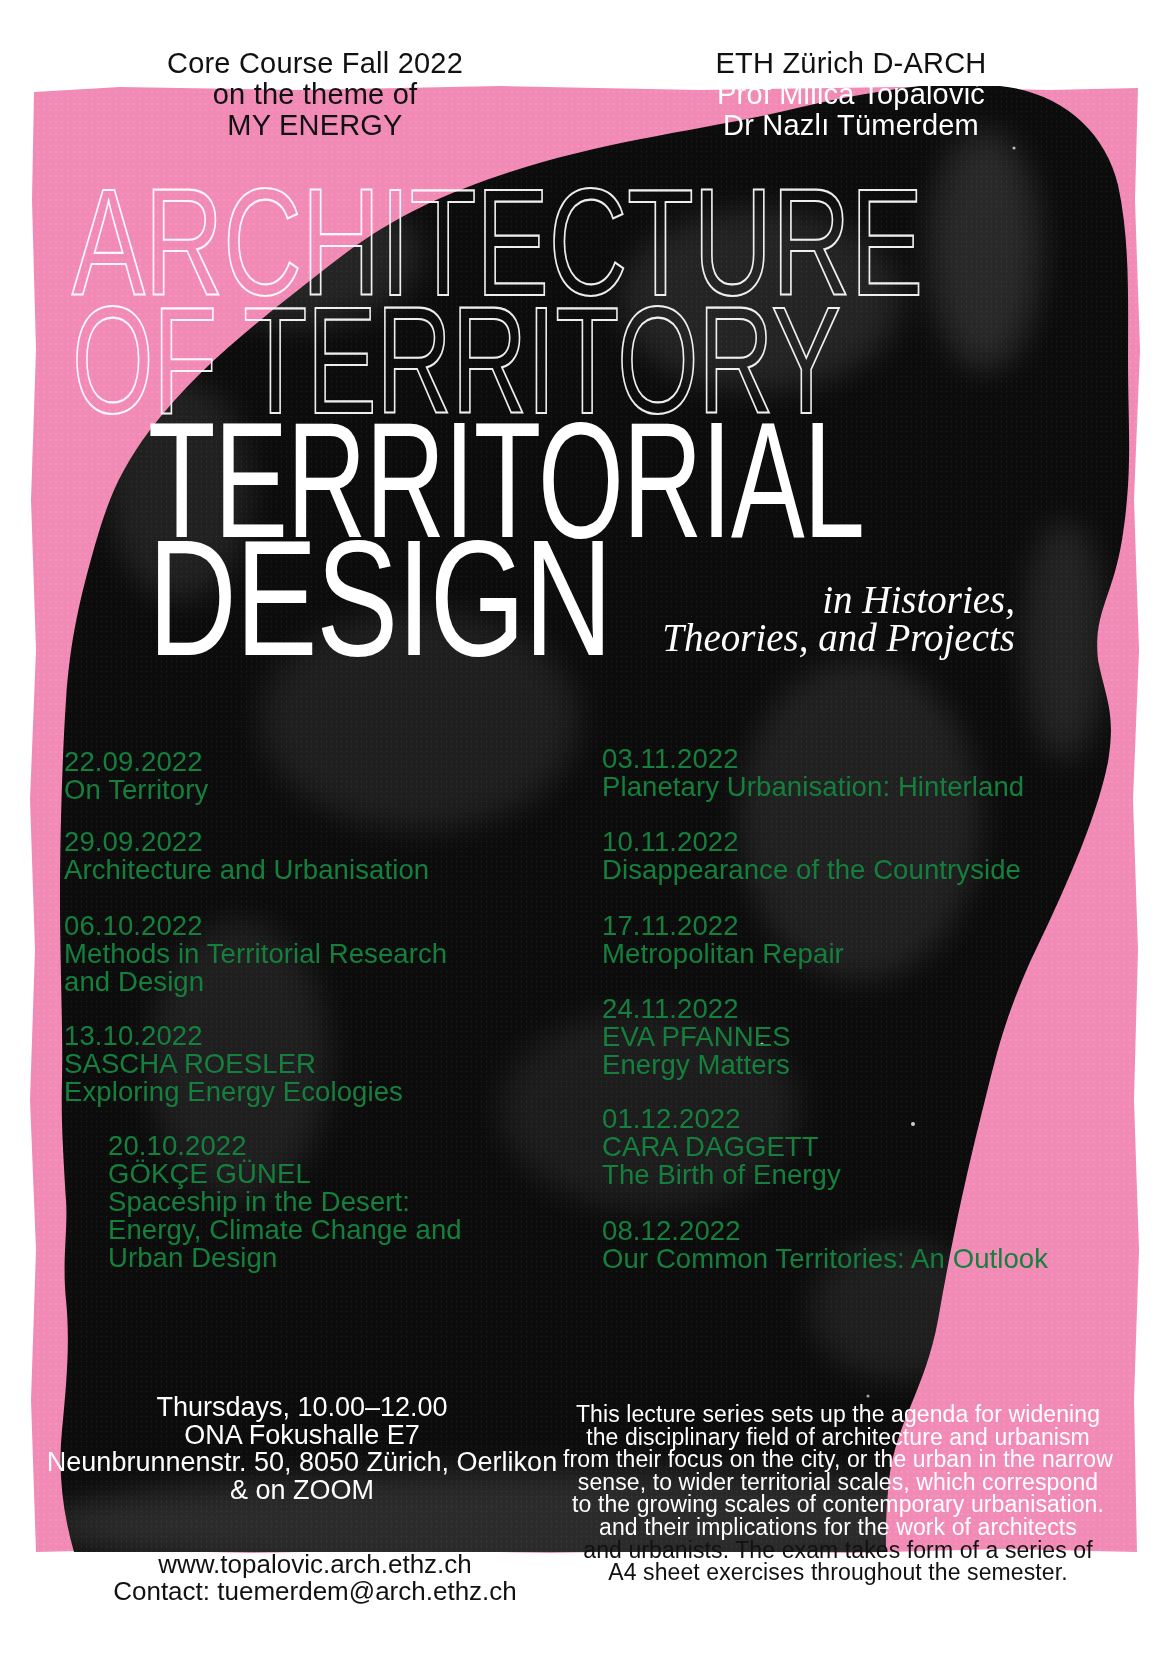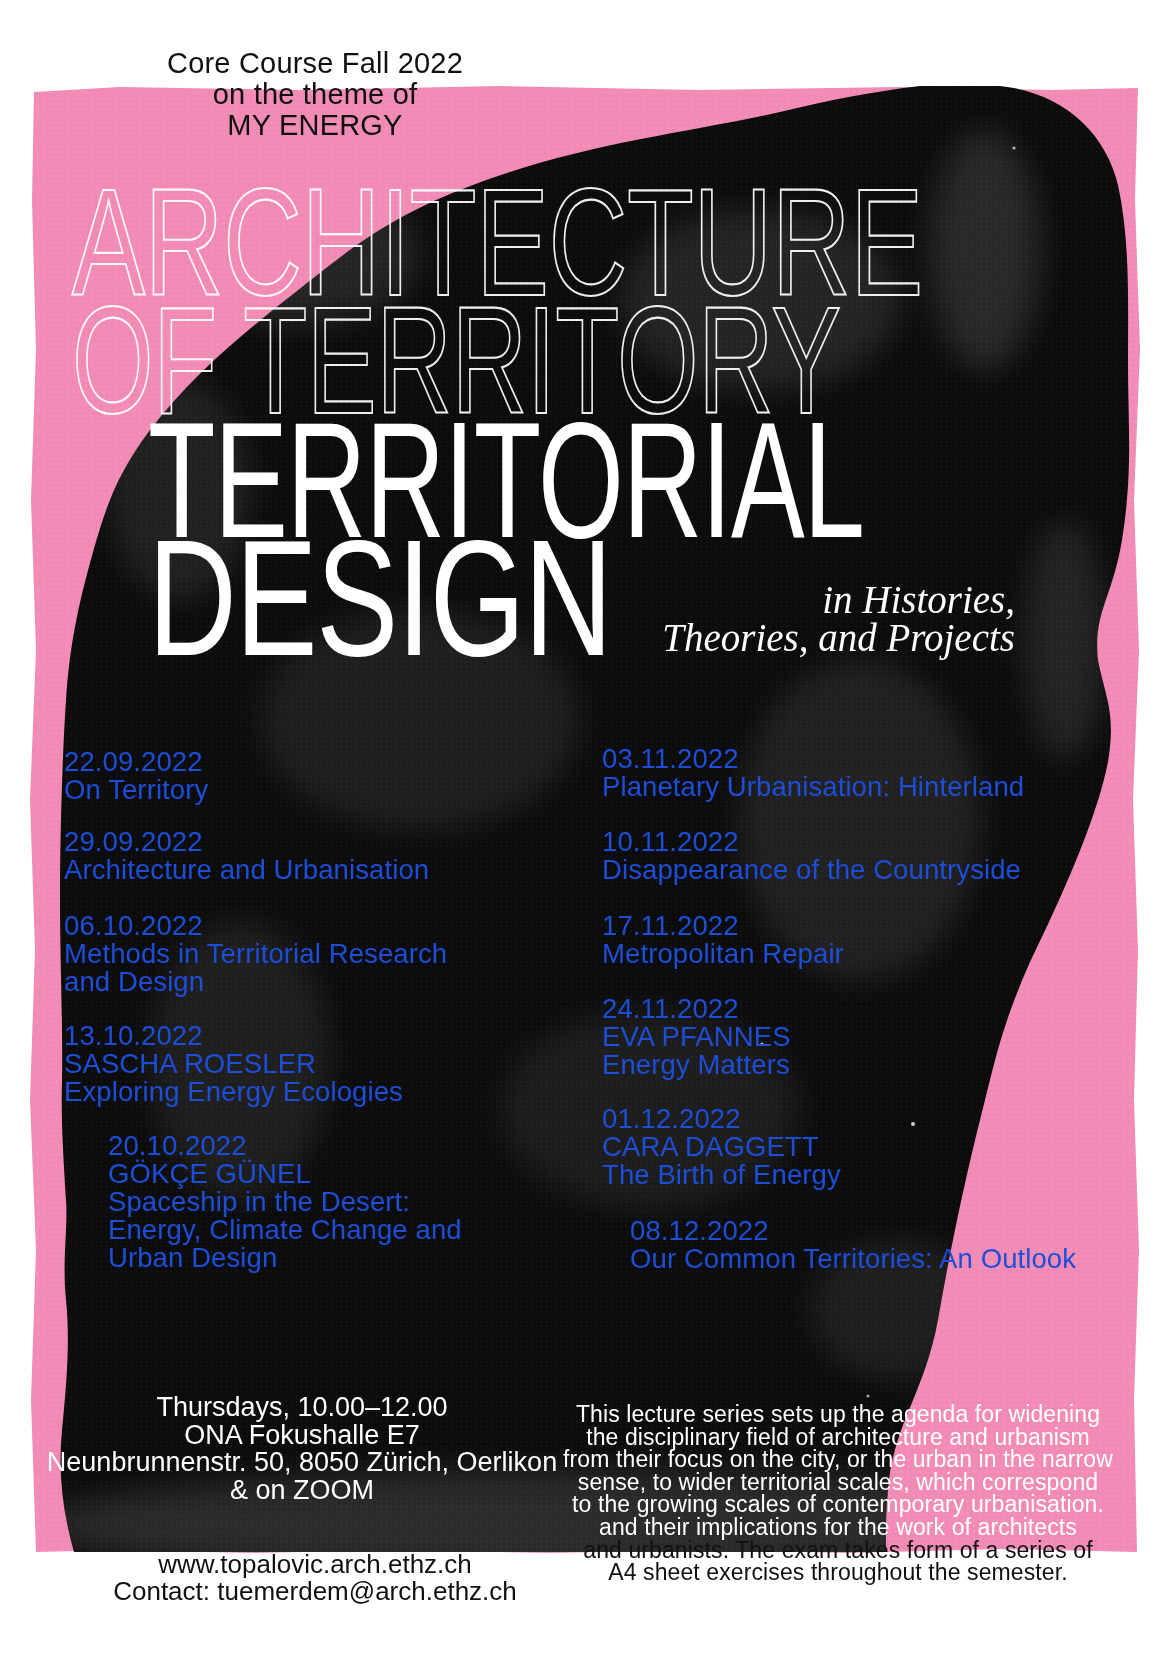--- a/index.html
+++ b/index.html
@@ -41,21 +41,21 @@
   #solid1{top:397px;transform:scaleX(.665);}
   #solid2{top:515px;transform:scaleX(.74);}
   
   #subtitle{
     left:615px;top:581px;width:400px;text-align:right;
     font-family:"Liberation Serif","DejaVu Serif",serif;
     font-style:italic;font-size:39px;line-height:38px;color:#ffffff;
     white-space:nowrap;
   }
   
-  .sched-group{position:absolute;font-size:27.5px;line-height:28px;color:#1d4ed8;letter-spacing:.1px;white-space:nowrap;}
+  .sched-group{position:absolute;font-size:27.5px;line-height:28px;color:#15803d;letter-spacing:.1px;white-space:nowrap;}
   .sched-line{white-space:nowrap;}
   
   #venue{left:42px;top:1394px;width:520px;text-align:center;font-size:27px;line-height:27.7px;color:#ffffff;}
   
   #description{left:558px;top:1395px;width:560px;text-align:center;font-size:23px;line-height:22.6px;color:#ffffff;letter-spacing:.1px;margin-top:8px;}
   #description .on-light{color:var(--ink);}
   
   #footer{left:55px;top:1551px;width:520px;text-align:center;font-size:26px;line-height:27px;color:var(--ink);}
 </style>
 </head>
@@ -108,20 +108,25 @@
       <circle cx="868" cy="1396" r="1.6" fill="#ffffff" opacity="0.6"></circle>
     </g>
   </svg>
 
   <div id="hdr-left" class="abs hdr">
     <div>Core Course Fall 2022</div>
     <div>on the theme of</div>
     <div>MY ENERGY</div>
   </div>
 
+  <div id="hdr-right" class="abs hdr">
+    <div>ETH Zürich D-ARCH</div>
+    <div class="on-blob">Prof Milica Topalović</div>
+    <div class="on-blob">Dr Nazlı Tümerdem</div>
+  </div>
 
   <div id="outline1" class="abs outline-title">ARCHITECTURE</div>
   <div id="outline2" class="abs outline-title">OF TERRITORY</div>
 
   <div id="solid1" class="abs solid-title">TERRITORIAL</div>
   <div id="solid2" class="abs solid-title">DESIGN</div>
 
   <div id="subtitle" class="abs">
     <div>in Histories,</div>
     <div>Theories, and Projects</div>
@@ -170,21 +175,21 @@
       <div class="sched-group" style="left: 602px; top: 995px;">
         <div class="sched-line">24.11.2022</div>
         <div class="sched-line">EVA PFANNES</div>
         <div class="sched-line">Energy Matters</div>
       </div>
       <div class="sched-group" style="left: 602px; top: 1105px;">
         <div class="sched-line">01.12.2022</div>
         <div class="sched-line">CARA DAGGETT</div>
         <div class="sched-line">The Birth of Energy</div>
       </div>
-      <div class="sched-group" style="left: 602px; top: 1217px; margin-left: 28px;">
+      <div class="sched-group" style="left: 602px; top: 1217px;">
         <div class="sched-line">08.12.2022</div>
         <div class="sched-line">Our Common Territories: An Outlook</div>
       </div>
     </div>
 
   <div id="venue" class="abs">
     <div>Thursdays, 10.00–12.00</div>
     <div>ONA Fokushalle E7</div>
     <div>Neunbrunnenstr. 50, 8050 Zürich, Oerlikon</div>
     <div>&amp; on ZOOM</div>

